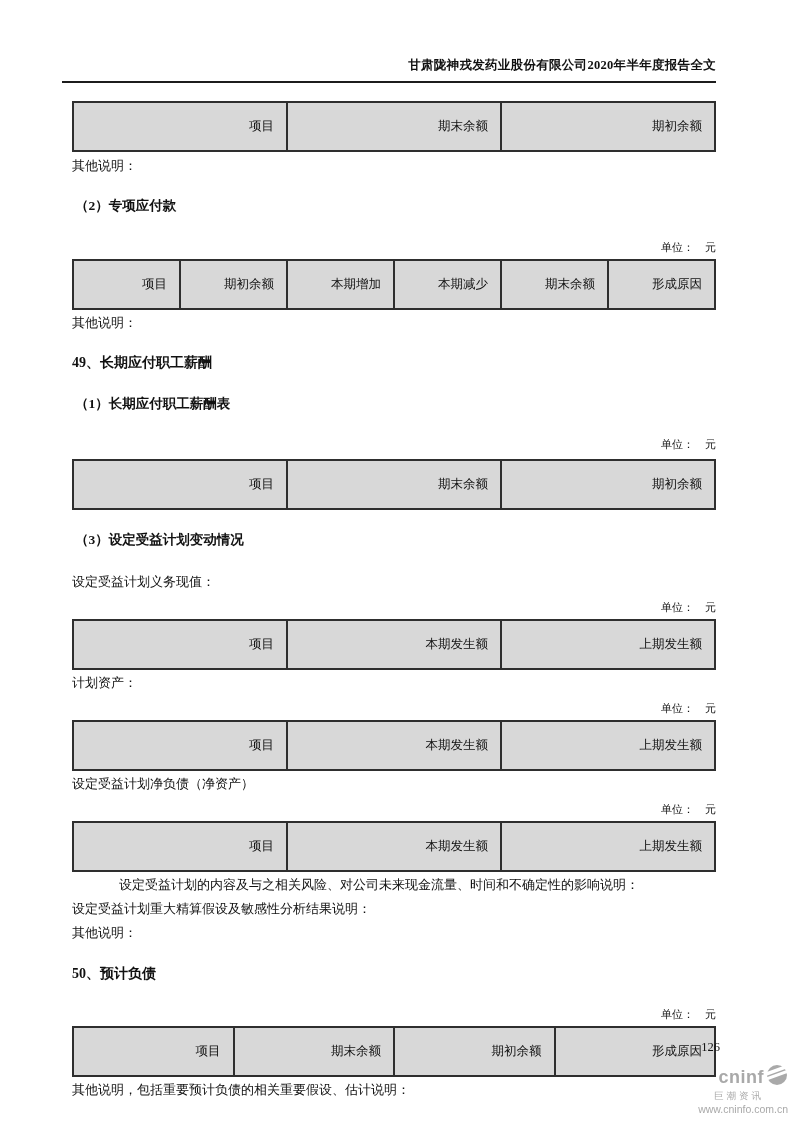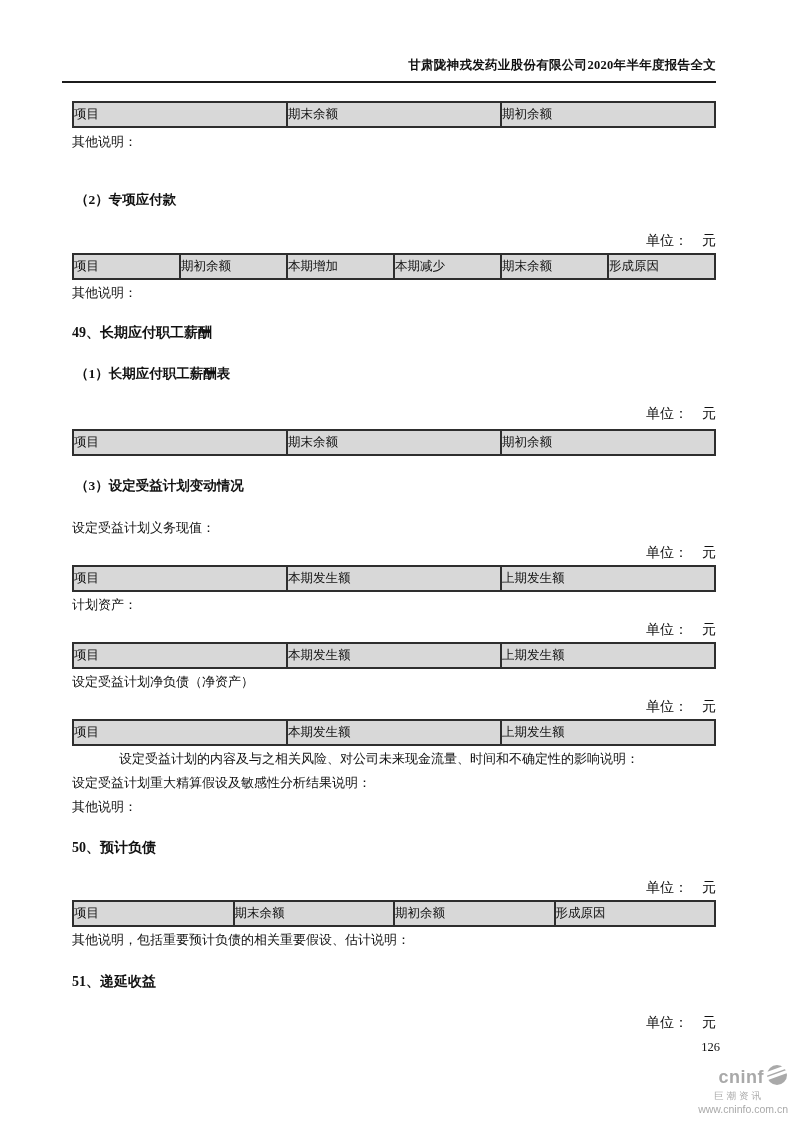--- a/index.html
+++ b/index.html
@@ -17,35 +17,35 @@
     margin-left:-10px;width:654px;
     padding-top:57px;padding-bottom:7px;
     border-bottom:2px solid #1c1c1c;
     text-align:right;
     font-size:12.5px;font-weight:600;letter-spacing:.3px;
   }
   p,h2,h3{margin:0;padding:0;}
   .body-line{font-size:13px;line-height:17px;}
   .heading{font-size:14px;font-weight:bold;line-height:20px;}
   .sub-heading{font-size:13.5px;font-weight:bold;line-height:19px;padding-left:3px;}
-  .unit{font-size:14px;line-height:16px;text-align:right;}
+  .unit{font-size:11px;line-height:16px;text-align:right;}
   table.tbl{width:100%;border-collapse:collapse;table-layout:fixed;}
   table.tbl td{
     background:#d8d8d8;
     border:2px solid #2e2e2e;
     height:23px;
-    text-align:left;vertical-align:middle;
+    text-align:right;vertical-align:middle;
     font-size:12.5px;
-    padding:0;
+    padding:12px;
     overflow:hidden;white-space:nowrap;
   }
   
   .mt-tableA{margin-top:18px;}
   .mt-note1{margin-top:5px;}
-  .mt-h3sec2{margin-top:40px;}
+  .mt-h3sec2{margin-top:22px;}
   .mt-unit1{margin-top:24px;}
   .mt-tableB{margin-top:4px;}
   .mt-note2{margin-top:4px;}
   .mt-h49{margin-top:22px;}
   .mt-h49s1{margin-top:21px;}
   .mt-unit2{margin-top:23px;}
   .mt-tableC{margin-top:7px;}
   .mt-h49s2{margin-top:20px;}
   .mt-obl{margin-top:24px;}
   .mt-unit3{margin-top:9px;}

